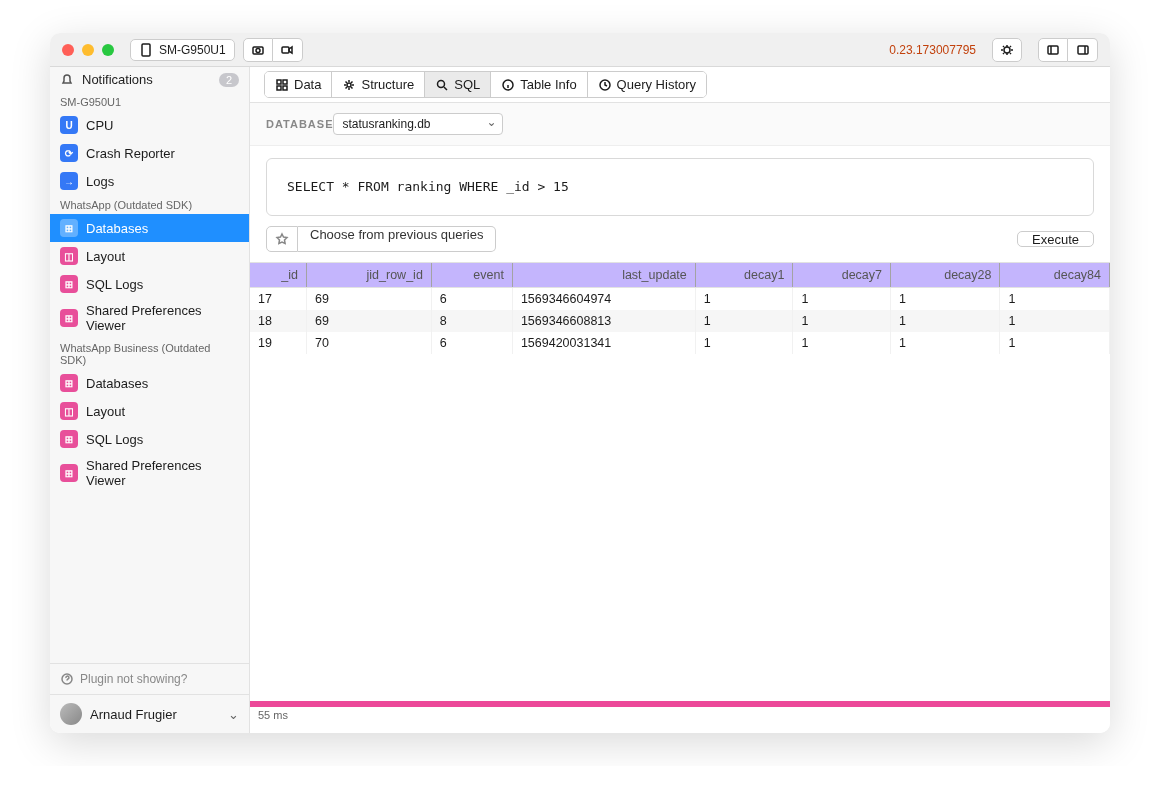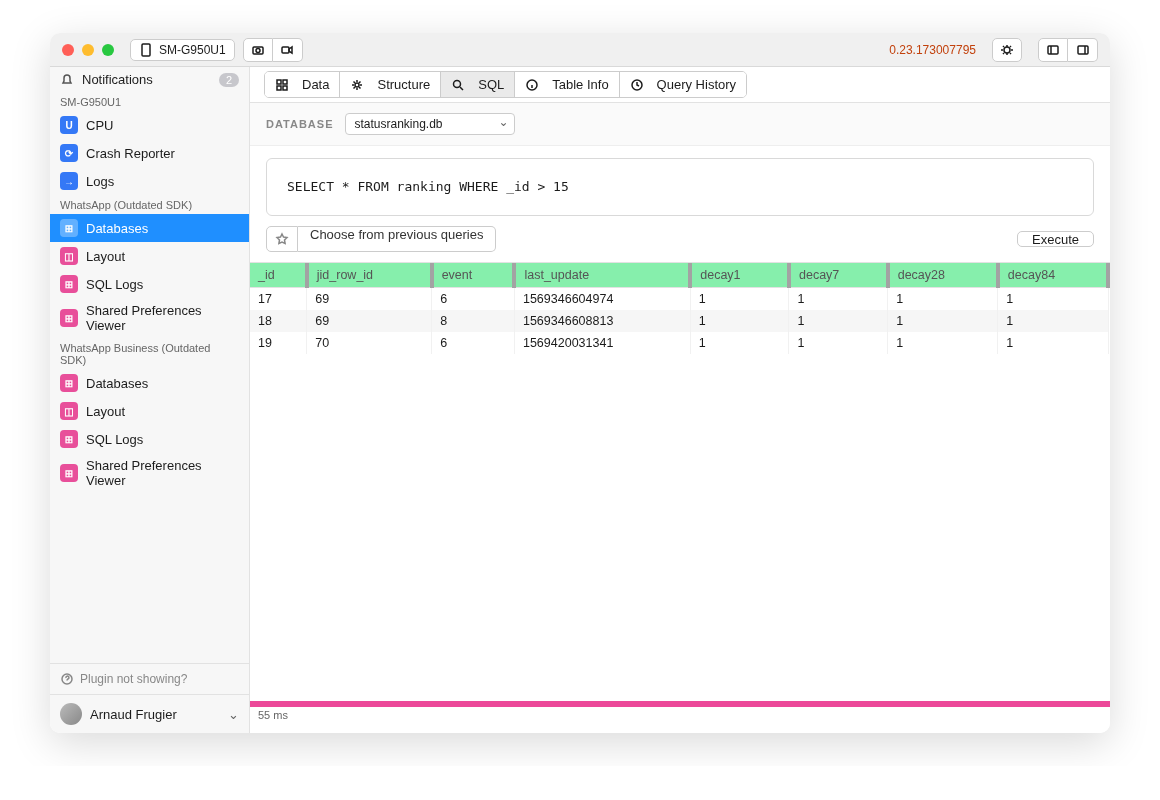--- a/index.html
+++ b/index.html
@@ -35,40 +35,40 @@
 .ico.pink { background: #e84f9a; }
 .sb-footer { border-top: 1px solid #e2e2e2; }
 .sb-help { display: flex; align-items: center; gap: 6px; padding: 8px 10px; font-size: 12px; color: #888; }
 .sb-user { display: flex; align-items: center; gap: 8px; padding: 8px 10px; border-top: 1px solid #e2e2e2; }
 .avatar { width: 22px; height: 22px; border-radius: 50%; background: linear-gradient(135deg,#bbb,#888); }
 .chev { margin-left: auto; color: #666; }
 
 .main { flex: 1; display: flex; flex-direction: column; background: #fff; }
 .tabbar { height: 36px; border-bottom: 1px solid #e2e2e2; display: flex; align-items: center; padding: 0 14px; }
 .seg { display: flex; border: 1px solid #ccc; border-radius: 5px; overflow: hidden; }
-.seg-btn { padding: 5px 10px; display: flex; align-items: center; gap: 13px; background: #fff; border-right: 1px solid #ccc; font-size: 13px; cursor: default; }
+.seg-btn { padding: 5px 10px; display: flex; align-items: center; gap: 5px; background: #fff; border-right: 1px solid #ccc; font-size: 13px; cursor: default; }
 .seg-btn:last-child { border-right: none; }
 .seg-btn.active { background: #eaeaea; }
 
-.db-row { display: flex; align-items: center; gap: 12px; padding: 10px 16px; border-bottom: 1px solid #eee; background:#fafafa; }
+.db-row { display: flex; align-items: center; padding: 10px 16px; border-bottom: 1px solid #eee; background:#fafafa; }
 .db-label { font-size: 11px; letter-spacing: 1px; color: #888; font-weight: 600; }
 .db-select { border: 1px solid #ccc; border-radius: 4px; padding: 3px 22px 3px 8px; font-size: 12px; background: #fff; position: relative; min-width: 170px; }
 .db-select::after { content: "⌄"; position: absolute; right: 6px; top: 1px; color: #666; font-size: 12px; }
 
 .sql-area { padding: 12px 16px 0; }
 .sql-box { border: 1px solid #d9d9d9; border-radius: 6px; padding: 20px; min-height: 58px; font-family: ui-monospace, Menlo, monospace; font-size: 13px; background:#fff; }
 
 .query-row { display: flex; align-items: center; padding: 10px 16px; gap: 0; }
 .star-btn { width: 32px; height: 26px; border: 1px solid #ccc; border-radius: 5px 0 0 5px; background: #fff; display:flex; align-items:center; justify-content:center; color:#888; }
 .prev-btn { height: 26px; border: 1px solid #ccc; border-left:none; border-radius: 0 5px 5px 0; background: #fff; padding: 0 12px; font-size: 13px; color:#333; }
 .exec-btn { margin-left: auto; height: 16px; border: 1px solid #ccc; border-radius: 5px; background: #fff; padding: 0 14px; font-size: 13px; }
 
 .table-wrap { flex: 1; overflow: auto; border-top: 1px solid #e2e2e2; }
 table { border-collapse: collapse; width: 100%; font-size: 12.5px; }
-th { text-align: left; font-weight: 400; color: #555; padding: 5px 8px; border-bottom: 1px solid #e2e2e2; border-right: 4px solid #a3a3a3; background:#86efac; position:sticky; top:0; }
+th { text-align: right; font-weight: 400; color: #555; padding: 5px 8px; border-bottom: 1px solid #e2e2e2; border-right: 1px solid #a3a3a3; background:#c4b5fd; position:sticky; top:0; }
 td { padding: 4px 8px; border-right: 1px solid #f1f1f1; }
 tbody tr:nth-child(even) { background: #f6f6f6; }
 
 .statusbar { height: 32px; border-top: 6px solid #ec4899; font-size: 11px; color: #666; padding: 2px 8px; }
 
 svg { width: 14px; height: 14px; stroke: currentColor; fill: none; stroke-width: 1.5; }
 .sb-item.active .ico { background: rgba(255,255,255,0.3); }
 </style>
 </head>
 <body>

